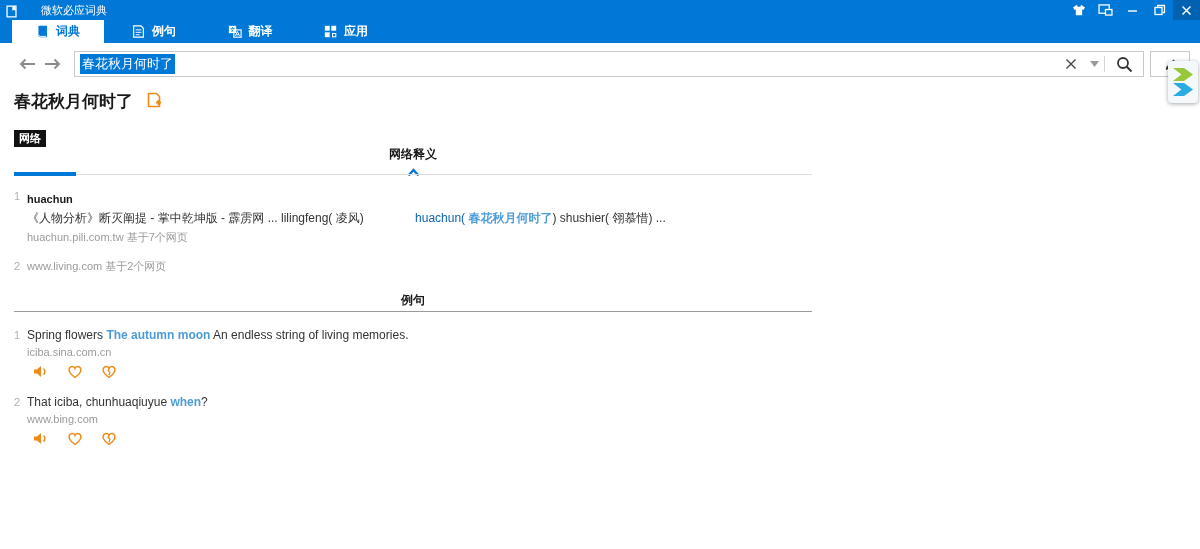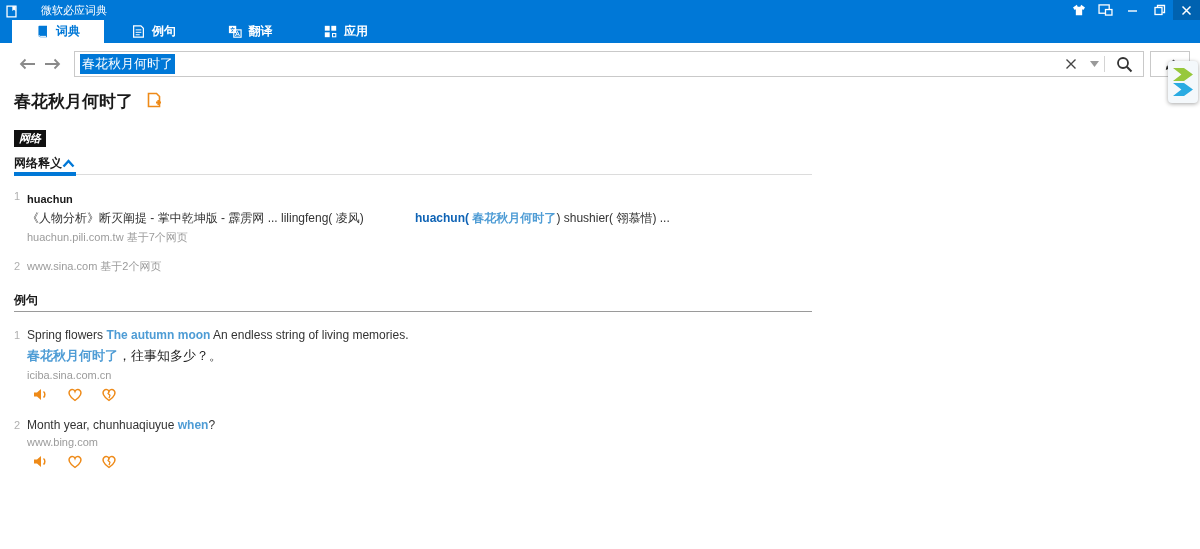--- a/index.html
+++ b/index.html
@@ -36,35 +36,35 @@
   .float-widget { position:absolute; right:2px; top:18px; width:30px; height:42px; background:#f4f8fb;
                   border-radius:4px; box-shadow:0 1px 4px rgba(0,0,0,0.35); display:flex; flex-direction:column;
                   align-items:center; justify-content:center; gap:2px; z-index:5; }
   .chev { width:20px; height:13px; clip-path:polygon(0 0,55% 0,100% 50%,55% 100%,0 100%,42% 50%); }
   .chev.green { background:#97c83c; }
   .chev.blue  { background:#2aabe2; }
   
   .content { position:absolute; top:84px; left:14px; width:798px; }
   .headword-row { margin-top:6px; display:flex; align-items:center; gap:14px; }
   .headword { font-size:17px; font-weight:bold; color:#1a1a1a; }
-  .web-row { margin-top:17px; display:flex; align-items:center; font-size:12px;font-style:italic; }
+  .web-row { margin-top:17px; display:flex; align-items:center; font-size:12px; }
   .web-tag { background:#111; color:#fff; font-size:11px; font-weight:bold; padding:1px 5px; margin-right:10px; }
   .section-head { margin-top:8px; position:relative; }
-  .sh-row { display:flex; align-items:center; justify-content:flex-start; height:16px; }
+  .sh-row { display:flex; align-items:center; justify-content:center; height:16px;flex-direction:column; }
   .sh-title { font-size:12px; font-weight:bold; color:#1a1a1a; }
   .sh-line { margin-top:3px; border-bottom:1px solid #dcdcdc; position:relative; height:0; }
   .sh-line .blue-seg { position:absolute; left:0; top:-2px; width:62px; height:4px; background:#0078d7; }
   .plain-line { margin-top:3px; border-bottom:1px solid #9a9a9a; height:0; }
   .item { position:relative; padding-left:13px; }
   .num { position:absolute; left:0; top:1px; font-size:11px; color:#b0b0b0; }
   .term { font-size:11px; font-weight:bold; color:#1a1a1a; }
   .def-head { margin-top:14px; }
   .def-desc { margin-top:3px; font-size:12px; color:#333; line-height:16px; }
   .src-line { margin-top:4px; font-size:11px; color:#9b9b9b; }
-  .link-blue { color:#0e63b5; font-weight:bold;padding-left:48px; }
+  .link-blue { color:#0e63b5; font-weight:normal;padding-left:48px; }
   .kw { color:#4e9cd5; font-weight:bold; }
   .ex-en { margin-top:16px; font-size:12px; color:#333; }
   .ex-zh { margin-top:5px; font-size:13px; color:#222; }
   .ex-icons { margin-top:6px; display:flex; gap:17px; align-items:center; margin-left:6px; }
   .ex-icons .icn { width:17px; height:15px; display:inline-flex; }
   .mt8 { margin-top:8px; }
   .mt10 { margin-top:10px; }
   .mt18 { margin-top:18px; }
 </style>
 </head>
@@ -224,35 +224,34 @@
       <span class="term">huachun</span>
     </div>
     <div class="def-desc"><span>《人物分析》断灭阐提 - 掌中乾坤版 - 霹雳网 ... lilingfeng( 凌风) </span><span class="link-blue">huachun(</span><span class="kw"> 春花秋月何时了</span><span>) shushier( 翎慕惜) ...</span></div>
     <div class="src-line"><span>huachun.pili.com.tw</span> <span>基于7个网页</span></div>
   </div>
 
   <div class="item mt8">
     <div class="def-head">
       <span class="num">2</span>
     </div>
-    <div class="src-line mt10"><span>www.sina.com</span> <span>基于2个网页</span></div>
+    <div class="src-line mt10"><span>www.living.com</span> <span>基于2个网页</span></div>
   </div>
 
   <div class="section-head mt18">
     <div class="sh-row">
       <span class="sh-title">例句</span>
     </div>
     <div class="plain-line"></div>
   </div>
 
   <div class="item">
     <div class="ex-en">
       <span class="num">1</span><span>Spring flowers </span><span class="kw">The autumn moon</span><span> An endless string of living memories.</span>
     </div>
-    <div class="ex-zh"><span></span><span class="kw">春花秋月何时了</span><span>，往事知多少？。</span></div>
     <div class="src-line">iciba.sina.com.cn</div>
     <div class="ex-icons">
       <span class="icn">
         <svg width="16" height="15" viewBox="0 0 16 15">
             <path d="M1 5.5v4h3l4 3.5v-11L4 5.5z" fill="#ee8a18"></path>
             <path d="M10.5 4.5c1.8 1.5 1.8 4.5 0 6" fill="none" stroke="#ee8a18" stroke-width="1.5"></path>
           </svg>
       </span>
       <span class="icn">
         <svg width="16" height="15" viewBox="0 0 16 15">
@@ -263,21 +262,21 @@
         <svg width="16" height="15" viewBox="0 0 16 15">
             <path d="M8 13.5C2 9.5 1 5.5 3 3.5s4.5-.5 5 1c.5-1.5 3-3 5-1s1 6-5 10z" fill="none" stroke="#ee8a18" stroke-width="1.4"></path>
             <path d="M8 4.2L7 6.5l2 1.8-1 3" fill="none" stroke="#ee8a18" stroke-width="1.2"></path>
           </svg>
       </span>
     </div>
   </div>
 
   <div class="item mt8">
     <div class="ex-en">
-      <span class="num">2</span><span>Month year, chunhuaqiuyue </span><span class="kw">when</span><span>?</span>
+      <span class="num">2</span><span>That iciba, chunhuaqiuyue </span><span class="kw">when</span><span>?</span>
     </div>
     <div class="src-line">www.bing.com</div>
     <div class="ex-icons">
       <span class="icn">
         <svg width="16" height="15" viewBox="0 0 16 15">
             <path d="M1 5.5v4h3l4 3.5v-11L4 5.5z" fill="#ee8a18"></path>
             <path d="M10.5 4.5c1.8 1.5 1.8 4.5 0 6" fill="none" stroke="#ee8a18" stroke-width="1.5"></path>
           </svg>
       </span>
       <span class="icn">

